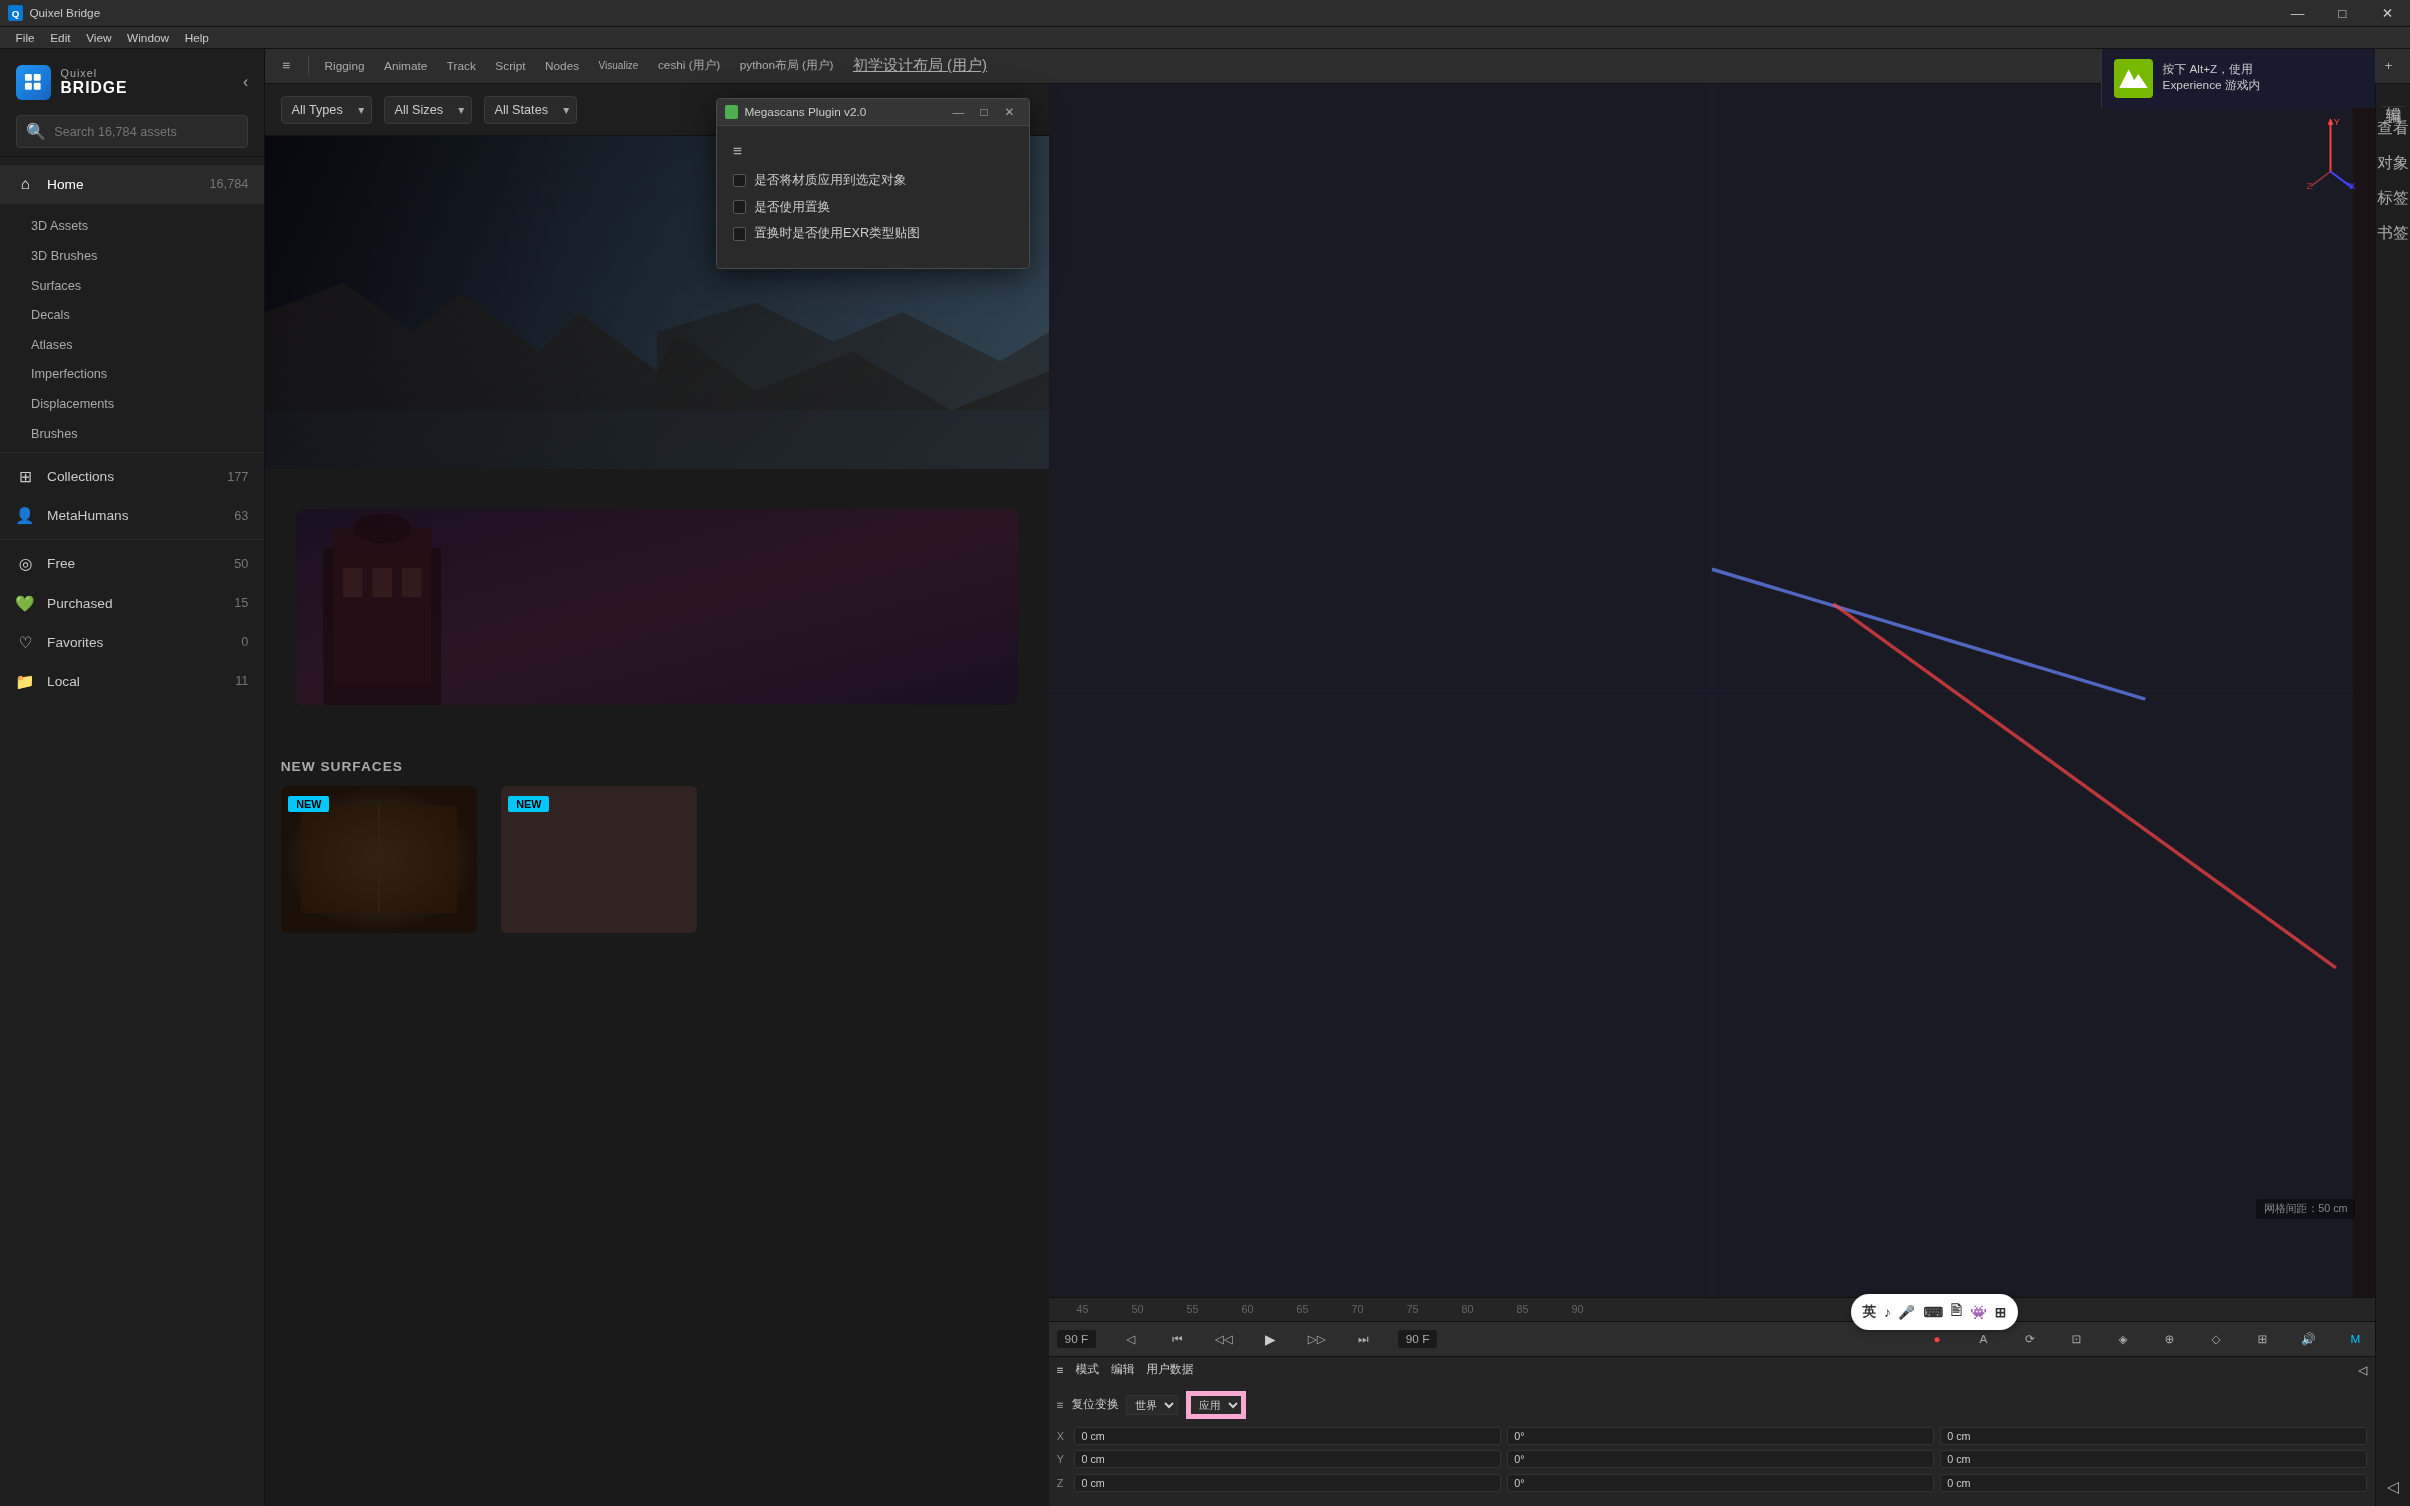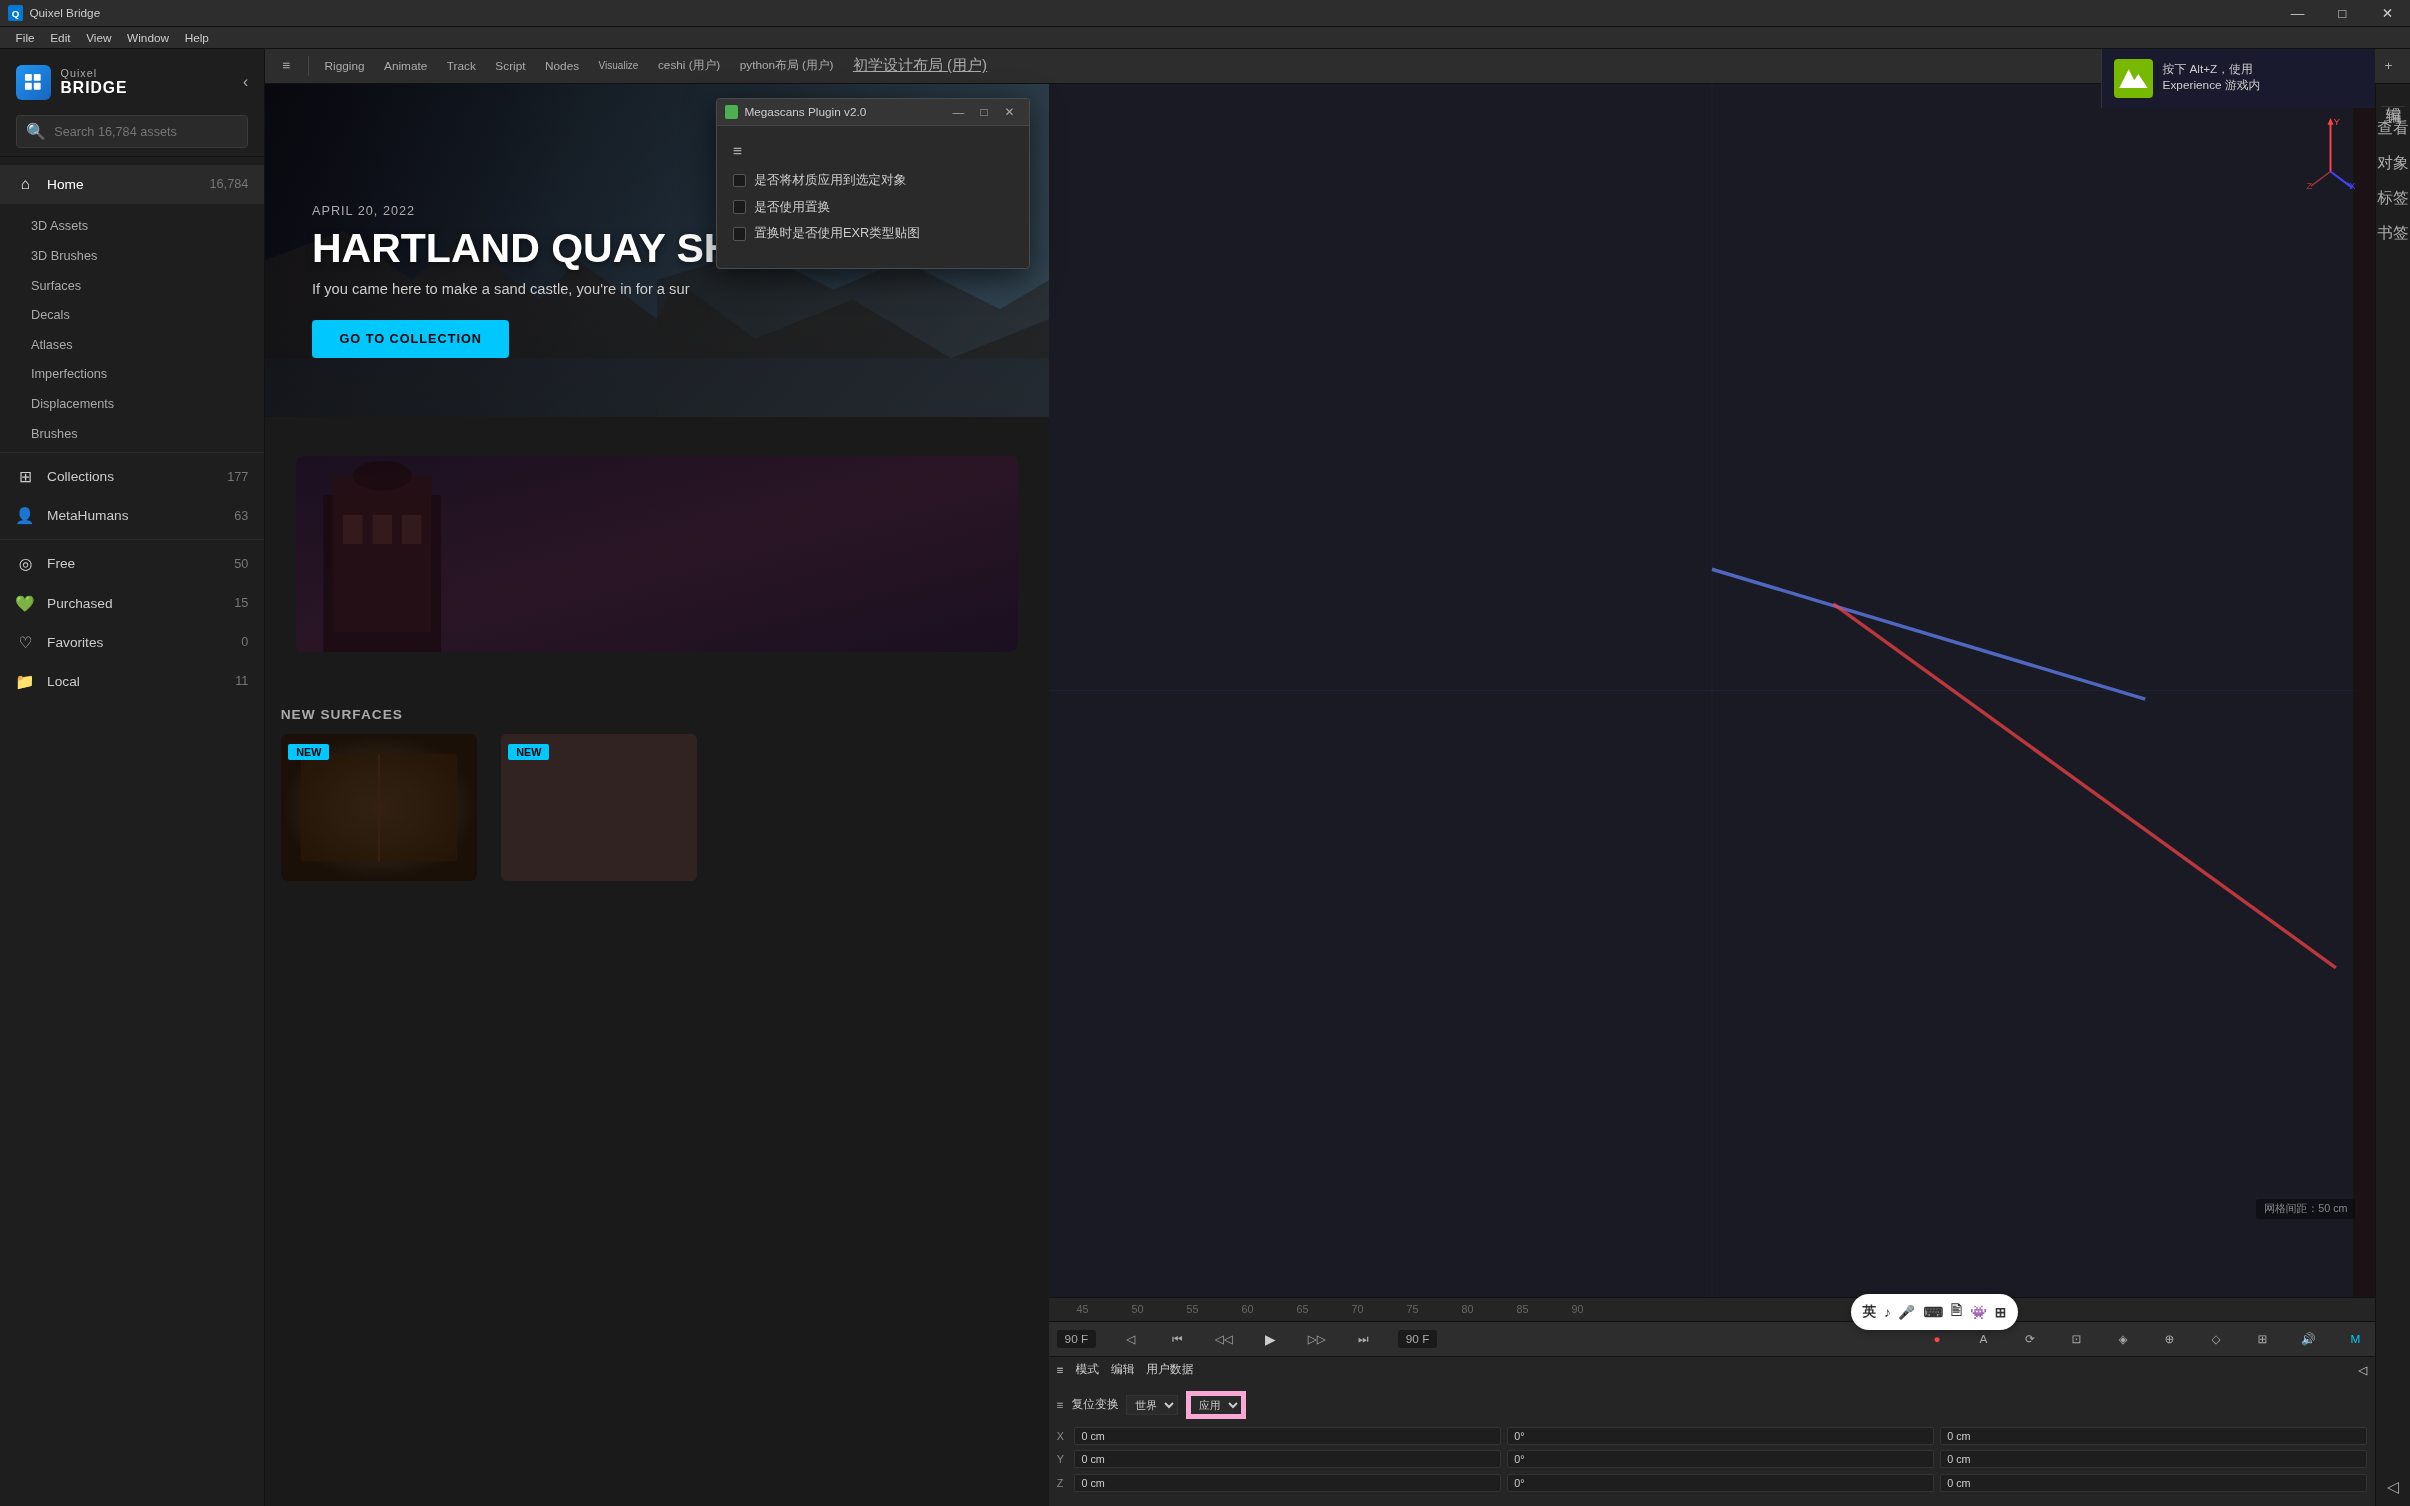--- a/index.html
+++ b/index.html
@@ -604,20 +604,40 @@
       <div class="vp-btn" style="width:auto;padding:0 7.8px;font-size:11.8px;color:#aaa;">python布局 (用户)</div>
       <div class="vp-btn" style="width:auto;padding:0 7.8px;font-size:15px;color:#aaa;text-decoration:underline;">初学设计布局 (用户)</div>
       <div style="flex:1;"></div>
       <div class="vp-btn">+</div>
     </div>
 
     <div style="flex:1; display:flex; overflow:hidden;">
 
       <div style="width:784px; flex-shrink:0; overflow-y:auto; background:#1a1a1a;" class="scrollbar-area">
 
+        <div class="filter-bar">
+          <div class="filter-select-wrap">
+            <select class="filter-select">
+              <option>All Types</option>
+            </select>
+          </div>
+          <div class="filter-select-wrap">
+            <select class="filter-select">
+              <option>All Sizes</option>
+            </select>
+          </div>
+          <div class="filter-select-wrap">
+            <select class="filter-select">
+              <option>All States</option>
+            </select>
+          </div>
+          <div style="flex:1;"></div>
+          <div class="vp-btn">⊞</div>
+          <div class="vp-btn">≡</div>
+        </div>
 
         <div class="hero-banner">
           <div class="hero-bg">
             
             <svg width="100%" height="100%" viewBox="0 0 800 340" preserveAspectRatio="xMidYMid slice">
               <defs>
                 <linearGradient id="skyGrad" x1="0%" y1="0%" x2="100%" y2="0%">
                   <stop offset="0%" style="stop-color:#1a1a2e"></stop>
                   <stop offset="40%" style="stop-color:#2a3a4a"></stop>
                   <stop offset="100%" style="stop-color:#3a5060"></stop>
@@ -629,26 +649,20 @@
               </defs>
               <rect width="800" height="340" fill="url(#skyGrad)"></rect>
 
               <polygon points="0,340 0,180 80,150 150,200 200,160 280,220 320,180 400,240 420,200 500,260 600,220 700,280 800,240 800,340" fill="url(#rockGrad)" opacity="0.8"></polygon>
               <polygon points="400,340 400,200 500,170 580,210 650,180 750,230 800,200 800,340" fill="#2a2a2a" opacity="0.6"></polygon>
 
               <rect x="0" y="280" width="800" height="60" fill="#2a3a4a" opacity="0.4"></rect>
             </svg>
           </div>
           <div class="hero-overlay"></div>
-          <div class="hero-content">
-            <div class="hero-date">APRIL 20, 2022</div>
-            <div class="hero-title">HARTLAND QUAY SHORE</div>
-            <div class="hero-subtitle">If you came here to make a sand castle, you're in for a sur</div>
-            <button class="hero-cta">GO TO COLLECTION</button>
-          </div>
         </div>
 
         <div style="padding:15.7px;">
           <div class="collection-card">
             <div class="collection-card-bg">
               <svg width="100%" height="100%" viewBox="0 0 760 200" preserveAspectRatio="xMidYMid slice">
                 <defs>
                   <linearGradient id="cardGrad" x1="0%" y1="0%" x2="100%" y2="100%">
                     <stop offset="0%" style="stop-color:#1a1020"></stop>
                     <stop offset="50%" style="stop-color:#2a1525"></stop>

